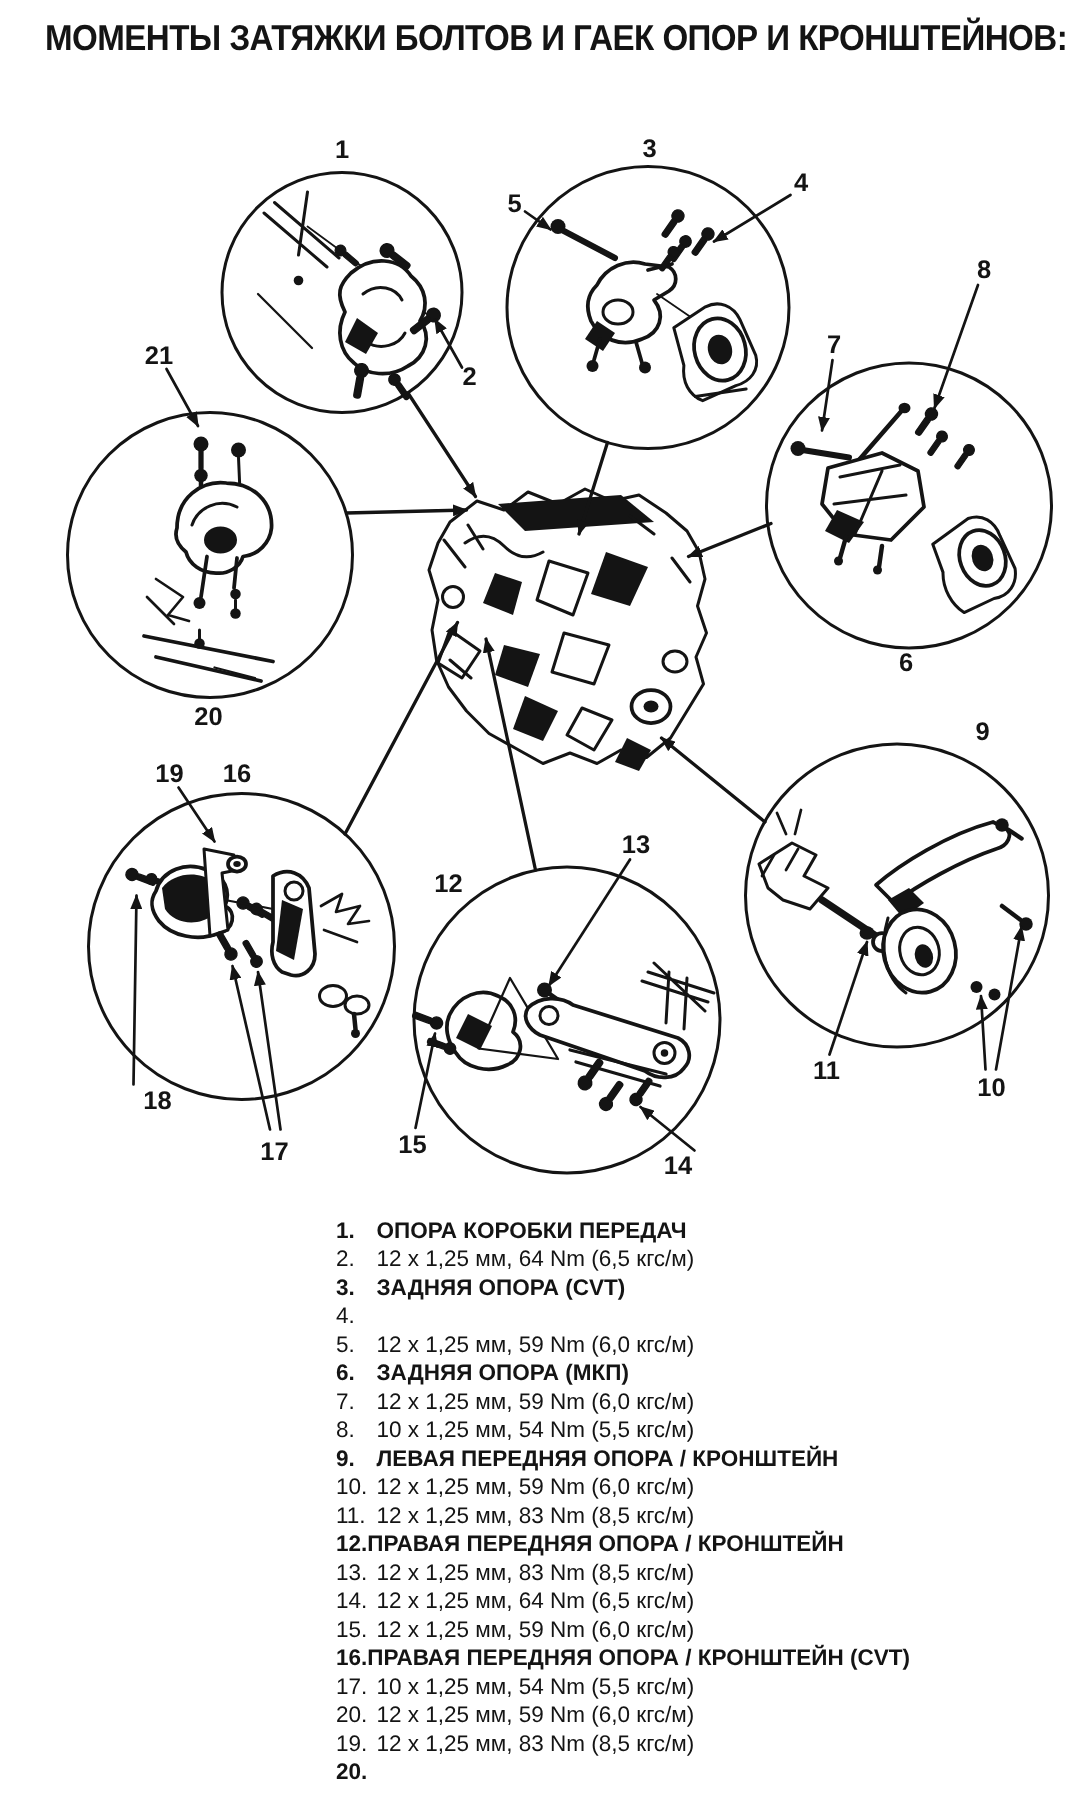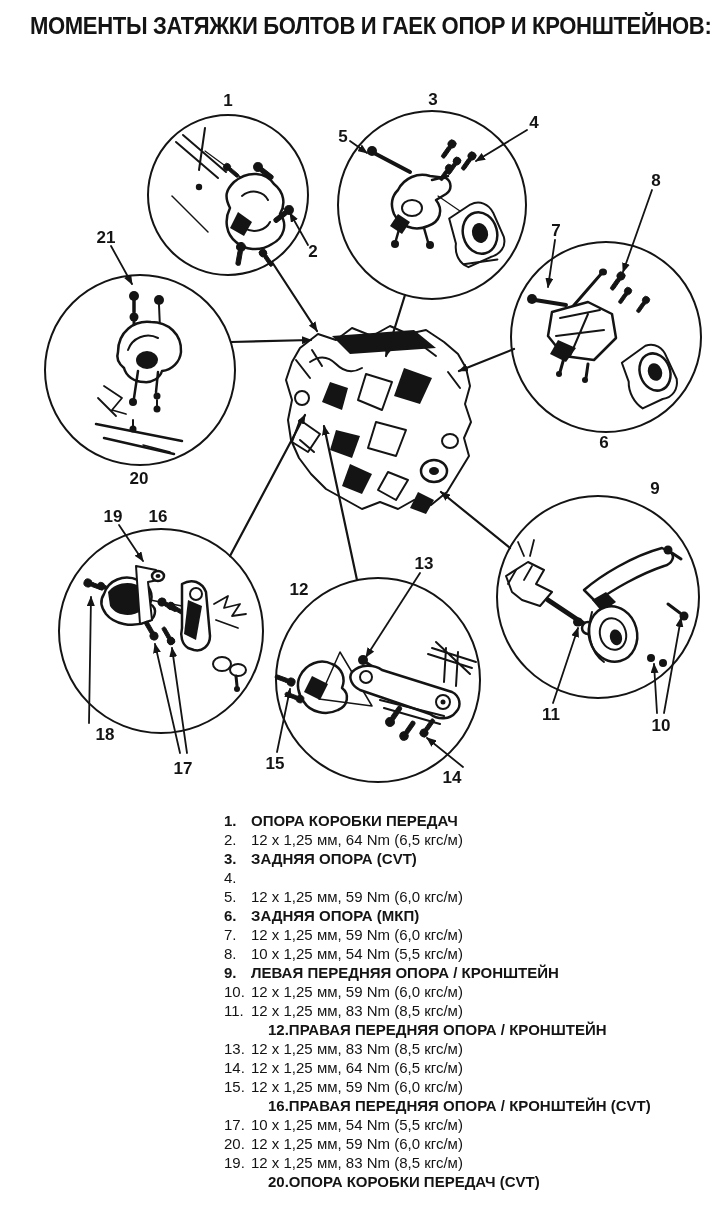--- a/index.html
+++ b/index.html
@@ -18,21 +18,21 @@
     position:absolute;transform:translate(-50%,-50%);
     font-size:17px;font-weight:700;line-height:1;color:#141414;
   }
   .legend{
     position:absolute;left:224px;top:811px;width:470px;
     font-size:15px;line-height:19px;color:#141414;
   }
   .lrow{display:flex;white-space:nowrap;}
   .lrow .lnum{display:inline-block;min-width:27px;}
   .lrow.bold{font-weight:700;}
-  .lrow.tight .lnum{min-width:0;margin-left:44px;}
+  .lrow.tight .lnum{min-width:0;}
 </style>
 </head>
 <body>
 
 <div class="page-title">МОМЕНТЫ ЗАТЯЖКИ БОЛТОВ И ГАЕК ОПОР И КРОНШТЕЙНОВ:</div>
 
 <svg id="figure-svg" width="722" height="1211" viewBox="0 0 722 1211" stroke-linecap="round" stroke-linejoin="round">
   <defs>
     <marker id="arr" markerUnits="userSpaceOnUse" markerWidth="10" markerHeight="8" refX="9" refY="4" orient="auto">
       <path d="M0,0 L10,4 L0,8 Z" fill="#141414"></path>
@@ -343,15 +343,14 @@
   <div class="lrow">
       <span class="lnum">20.</span>
       <span class="ltext">12 x 1,25 мм, 59 Nm (6,0 кгс/м)</span>
     </div>
   <div class="lrow">
       <span class="lnum">19.</span>
       <span class="ltext">12 x 1,25 мм, 83 Nm (8,5 кгс/м)</span>
     </div>
   <div class="lrow bold tight">
       <span class="lnum">20.</span>
-      <span class="ltext">ОПОРА КОРОБКИ ПЕРЕДАЧ (CVT)</span>
     </div>
 </div>
 
 </body></html>

